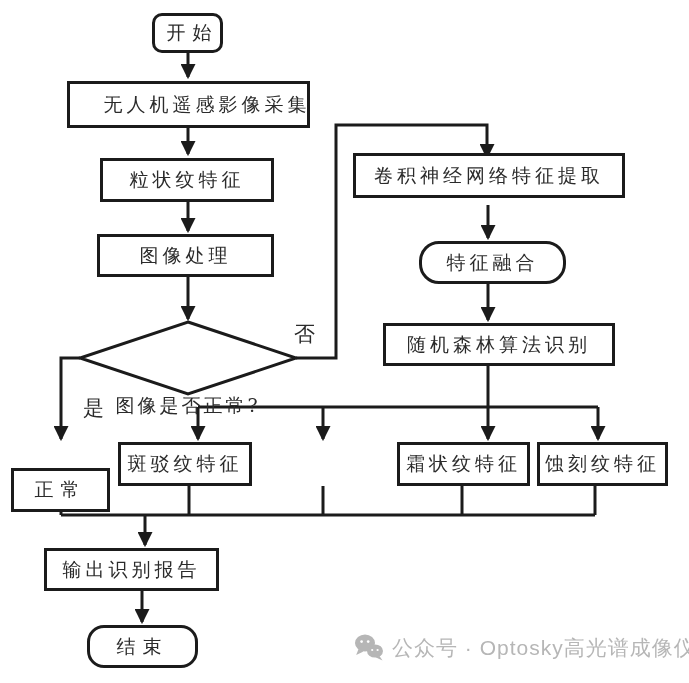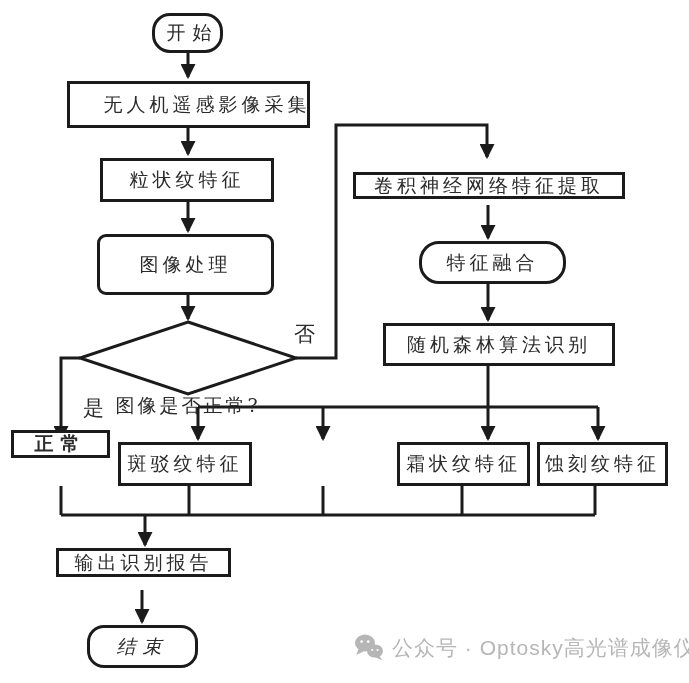--- a/index.html
+++ b/index.html
@@ -30,22 +30,22 @@
     display: flex;
     align-items: center;
     justify-content: center;
     font-size: 19px;
     letter-spacing: 4px;
     text-align: center;
     white-space: nowrap;
     z-index: 2;
   }
   .node.wide-space { letter-spacing: 7px; }
-  .rounded { border-radius: 18px; padding-left: 10px; }
-  .stadium { border-radius: 17px; font-style: italic; }
+  .rounded { border-radius: 10px; padding-left: 10px; }
+  .stadium { border-radius: 17px; }
   .diamond-label {
     position: absolute;
     color: #2b2b2b;
     font-size: 19px;
     letter-spacing: 3px;
     display: flex;
     align-items: center;
     justify-content: center;
     white-space: nowrap;
     z-index: 3;
@@ -121,43 +121,43 @@
 
     <polygon points="188,322 296,358 188,394 80,358" fill="#ffffff" stroke="#1b1b1b" stroke-width="3"></polygon>
   </svg>
 
   <div class="node rounded wide-space" style="left:152px; top:13px; width:71px; height:40px;">开始</div>
 
   <div class="node" style="left:67px; top:81px; width:243px; height:47px;padding-left:37px;">无人机遥感影像采集</div>
 
   <div class="node" style="left:100px; top:158px; width:174px; height:44px;">粒状纹特征</div>
 
-  <div class="node" style="left:97px; top:234px; width:177px; height:61px;border-radius:9px;">图像处理</div>
+  <div class="node" style="left:97px; top:234px; width:177px; height:43px;">图像处理</div>
 
   <div class="diamond-label" style="left:93px; top:344px; width:190px; height:28px;margin-top:48px;">图像是否正常?</div>
 
   <div class="edge-label" style="left:294px; top:320px;">否</div>
   <div class="edge-label" style="left:83px; top:394px;">是</div>
 
-  <div class="node" style="left:353px; top:172px; width:272px; height:27px;text-align:center;">卷积神经网络特征提取</div>
+  <div class="node" style="left:353px; top:153px; width:272px; height:45px;text-align:center;">卷积神经网络特征提取</div>
 
   <div class="node" style="left:419px; top:241px; width:147px; height:43px;border-radius:20px;">特征融合</div>
 
   <div class="node" style="left:383px; top:323px; width:232px; height:43px;">随机森林算法识别</div>
 
-  <div class="node wide-space" style="left:11px; top:430px; width:99px; height:28px;font-weight:bold;">正常</div>
+  <div class="node wide-space" style="left:11px; top:468px; width:99px; height:44px;">正常</div>
 
   <div class="node" style="left:118px; top:442px; width:134px; height:44px;">斑驳纹特征</div>
 
 
   <div class="node" style="left:397px; top:442px; width:133px; height:44px;">霜状纹特征</div>
 
   <div class="node" style="left:537px; top:442px; width:131px; height:44px;">蚀刻纹特征</div>
 
-  <div class="node" style="left:56px; top:548px; width:175px; height:29px;">输出识别报告</div>
+  <div class="node" style="left:44px; top:548px; width:175px; height:43px;">输出识别报告</div>
 
   <div class="node stadium wide-space" style="left:87px; top:625px; width:111px; height:43px;">结束</div>
 
   <div id="watermark">
     <svg width="30" height="29" viewBox="0 0 30 29">
       <g fill="#b6b6b6">
         <ellipse cx="11" cy="10" rx="10" ry="8.6"></ellipse>
         <path d="M4.5,16 L2.2,22 L9.5,18.5 z"></path>
         <ellipse cx="21" cy="18" rx="8" ry="6.6"></ellipse>
         <path d="M25.5,23 L28.5,27.5 L21.5,24.3 z"></path>

